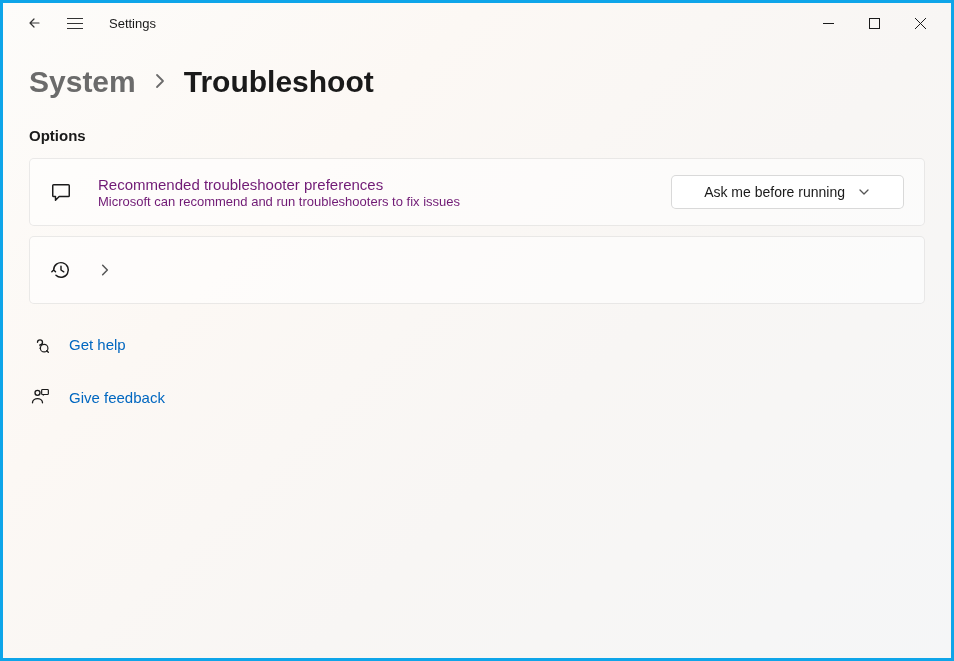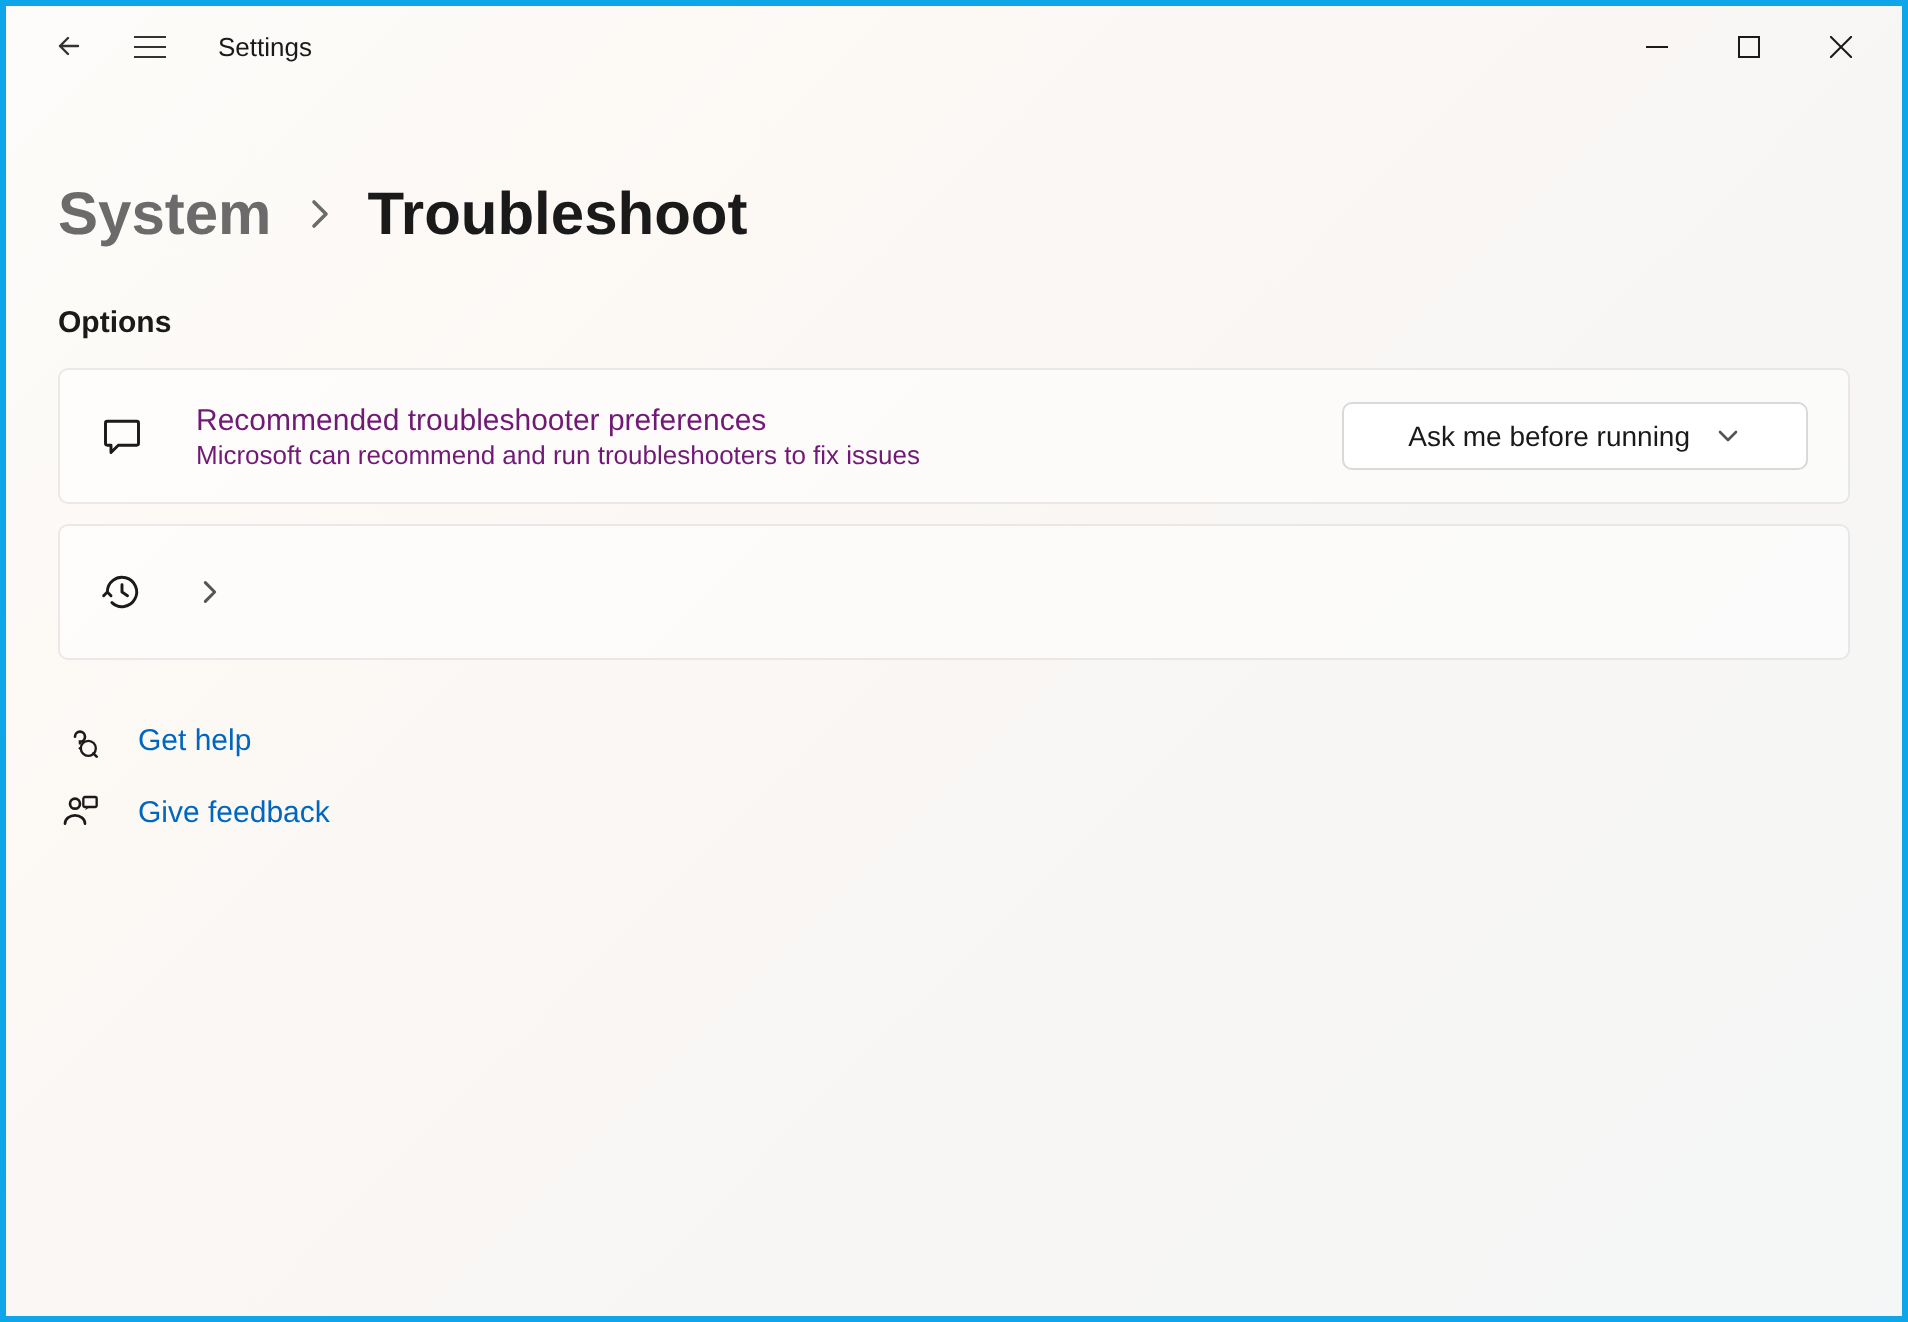--- a/index.html
+++ b/index.html
@@ -67,21 +67,20 @@
       cursor: pointer;
     }
     .content {
       padding: 22px 26px 0 26px;
     }
     .breadcrumb {
       display: flex;
       align-items: center;
       gap: 18px;
       margin-bottom: 28px;
-      margin-top: 26px;
     }
     .crumb-parent {
       font-size: 30px;
       font-weight: 600;
       color: #6b6b6b;
       cursor: pointer;
     }
     .crumb-sep {
       font-size: 22px;
       color: #6b6b6b;
@@ -163,21 +162,21 @@
       left: 6px;
       width: 310px;
       height: calc(100% + 4px);
       border: 4px solid #e2201b;
       pointer-events: none;
     }
     .footer-links {
       margin-top: 30px;
       display: flex;
       flex-direction: column;
-      gap: 16px;
+      gap: 33px;
     }
     .footer-link {
       display: flex;
       align-items: center;
       gap: 18px;
       cursor: pointer;
     }
     .footer-link-icon {
       width: 22px;
       display: flex;

